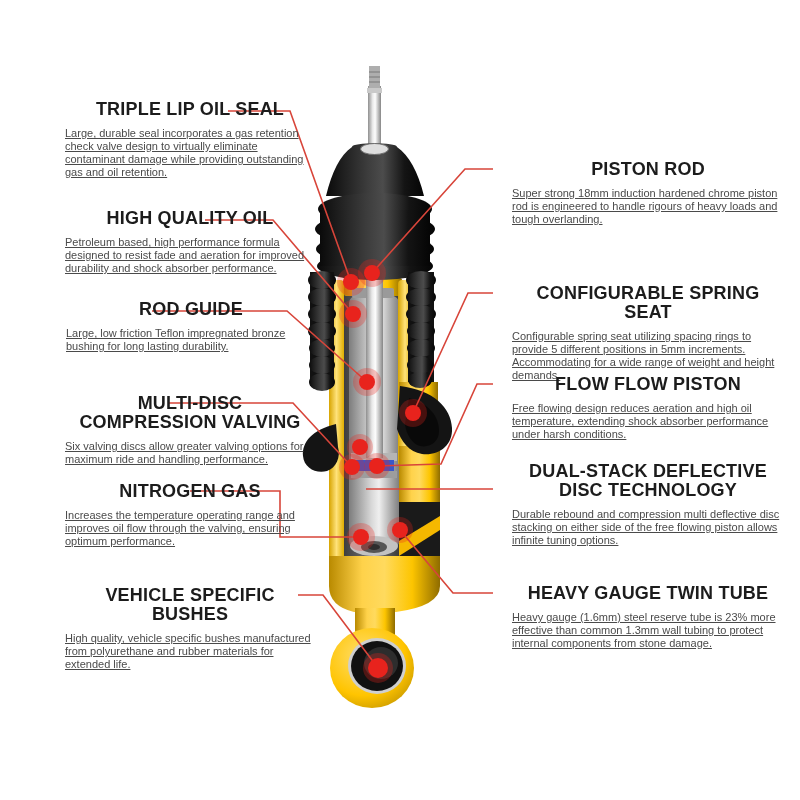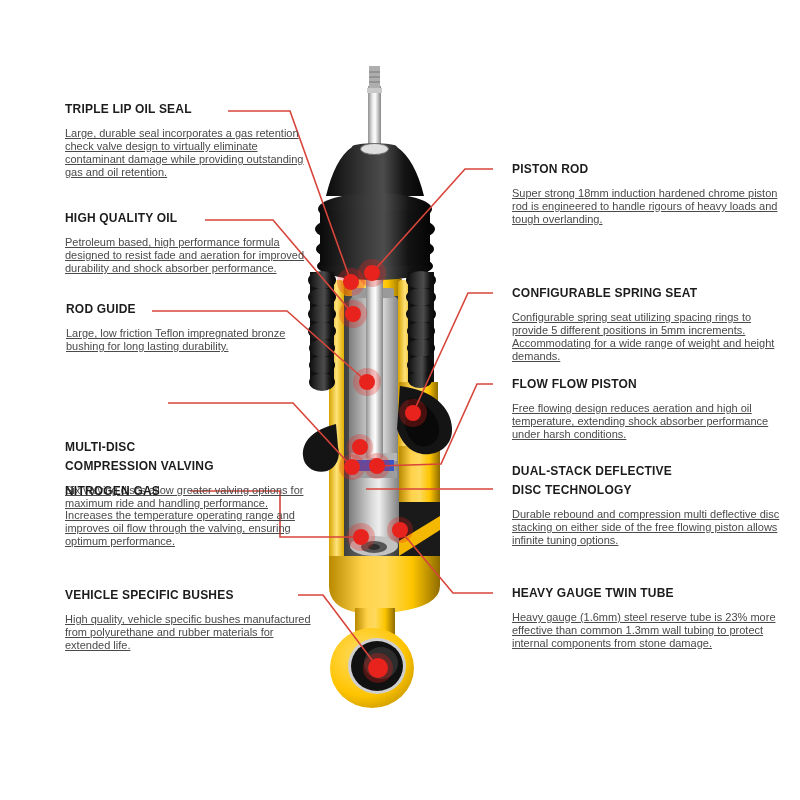--- a/index.html
+++ b/index.html
@@ -1,21 +1,21 @@
 <!DOCTYPE html>
 <html><head>
 <meta charset="utf-8">
 <style>
   html,body{margin:0;padding:0;background:#ffffff;}
   #stage{position:relative;width:800px;height:800px;background:#ffffff;overflow:hidden;
          font-family:"Liberation Sans", sans-serif;}
   #art{position:absolute;left:0;top:0;width:800px;height:800px;}
   .callout{position:absolute;}
-  .callout .hd{font-weight:bold;font-size:12px;line-height:19px;color:#1c1c1c;
-               letter-spacing:0.2px;white-space:pre-line;margin:0 0 8px 0;}
+  .callout .hd{font-weight:bold;font-size:18px;line-height:19px;color:#1c1c1c;
+               letter-spacing:0.2px;white-space:pre-line;margin:0 0 8px 0;text-align:center;}
   .callout .bd{font-size:11px;line-height:13px;color:#4a4a4a;margin:0;text-decoration:underline;}
   .left-col{width:250px;}
   .right-col{width:272px;margin-left:12px;}
 </style>
 </head>
 <body>
 
 <div id="stage">
 
   <svg id="art" viewBox="0 0 800 800" xmlns="http://www.w3.org/2000/svg">
@@ -207,21 +207,21 @@
     <p class="bd">Large, durable seal incorporates a gas retention check valve design to virtually eliminate contaminant damage while providing outstanding gas and oil retention.</p>
   </div>
   <div class="callout left-col" style="left:65px;top:209px;">
     <p class="hd">HIGH QUALITY OIL</p>
     <p class="bd">Petroleum based, high performance formula designed to resist fade and aeration for improved durability and shock absorber performance.</p>
   </div>
   <div class="callout left-col" style="left:66px;top:300px;">
     <p class="hd">ROD GUIDE</p>
     <p class="bd">Large, low friction Teflon impregnated bronze bushing for long lasting durability.</p>
   </div>
-  <div class="callout left-col" style="left:65px;top:394px;margin-top:44px;">
+  <div class="callout left-col" style="left:65px;top:394px;">
     <p class="hd">MULTI-DISC
 COMPRESSION VALVING</p>
     <p class="bd">Six valving discs allow greater valving options for maximum ride and handling performance.</p>
   </div>
   <div class="callout left-col" style="left:65px;top:482px;">
     <p class="hd">NITROGEN GAS</p>
     <p class="bd">Increases the temperature operating range and improves oil flow through the valving, ensuring optimum performance.</p>
   </div>
   <div class="callout left-col" style="left:65px;top:586px;">
     <p class="hd">VEHICLE SPECIFIC BUSHES</p>

